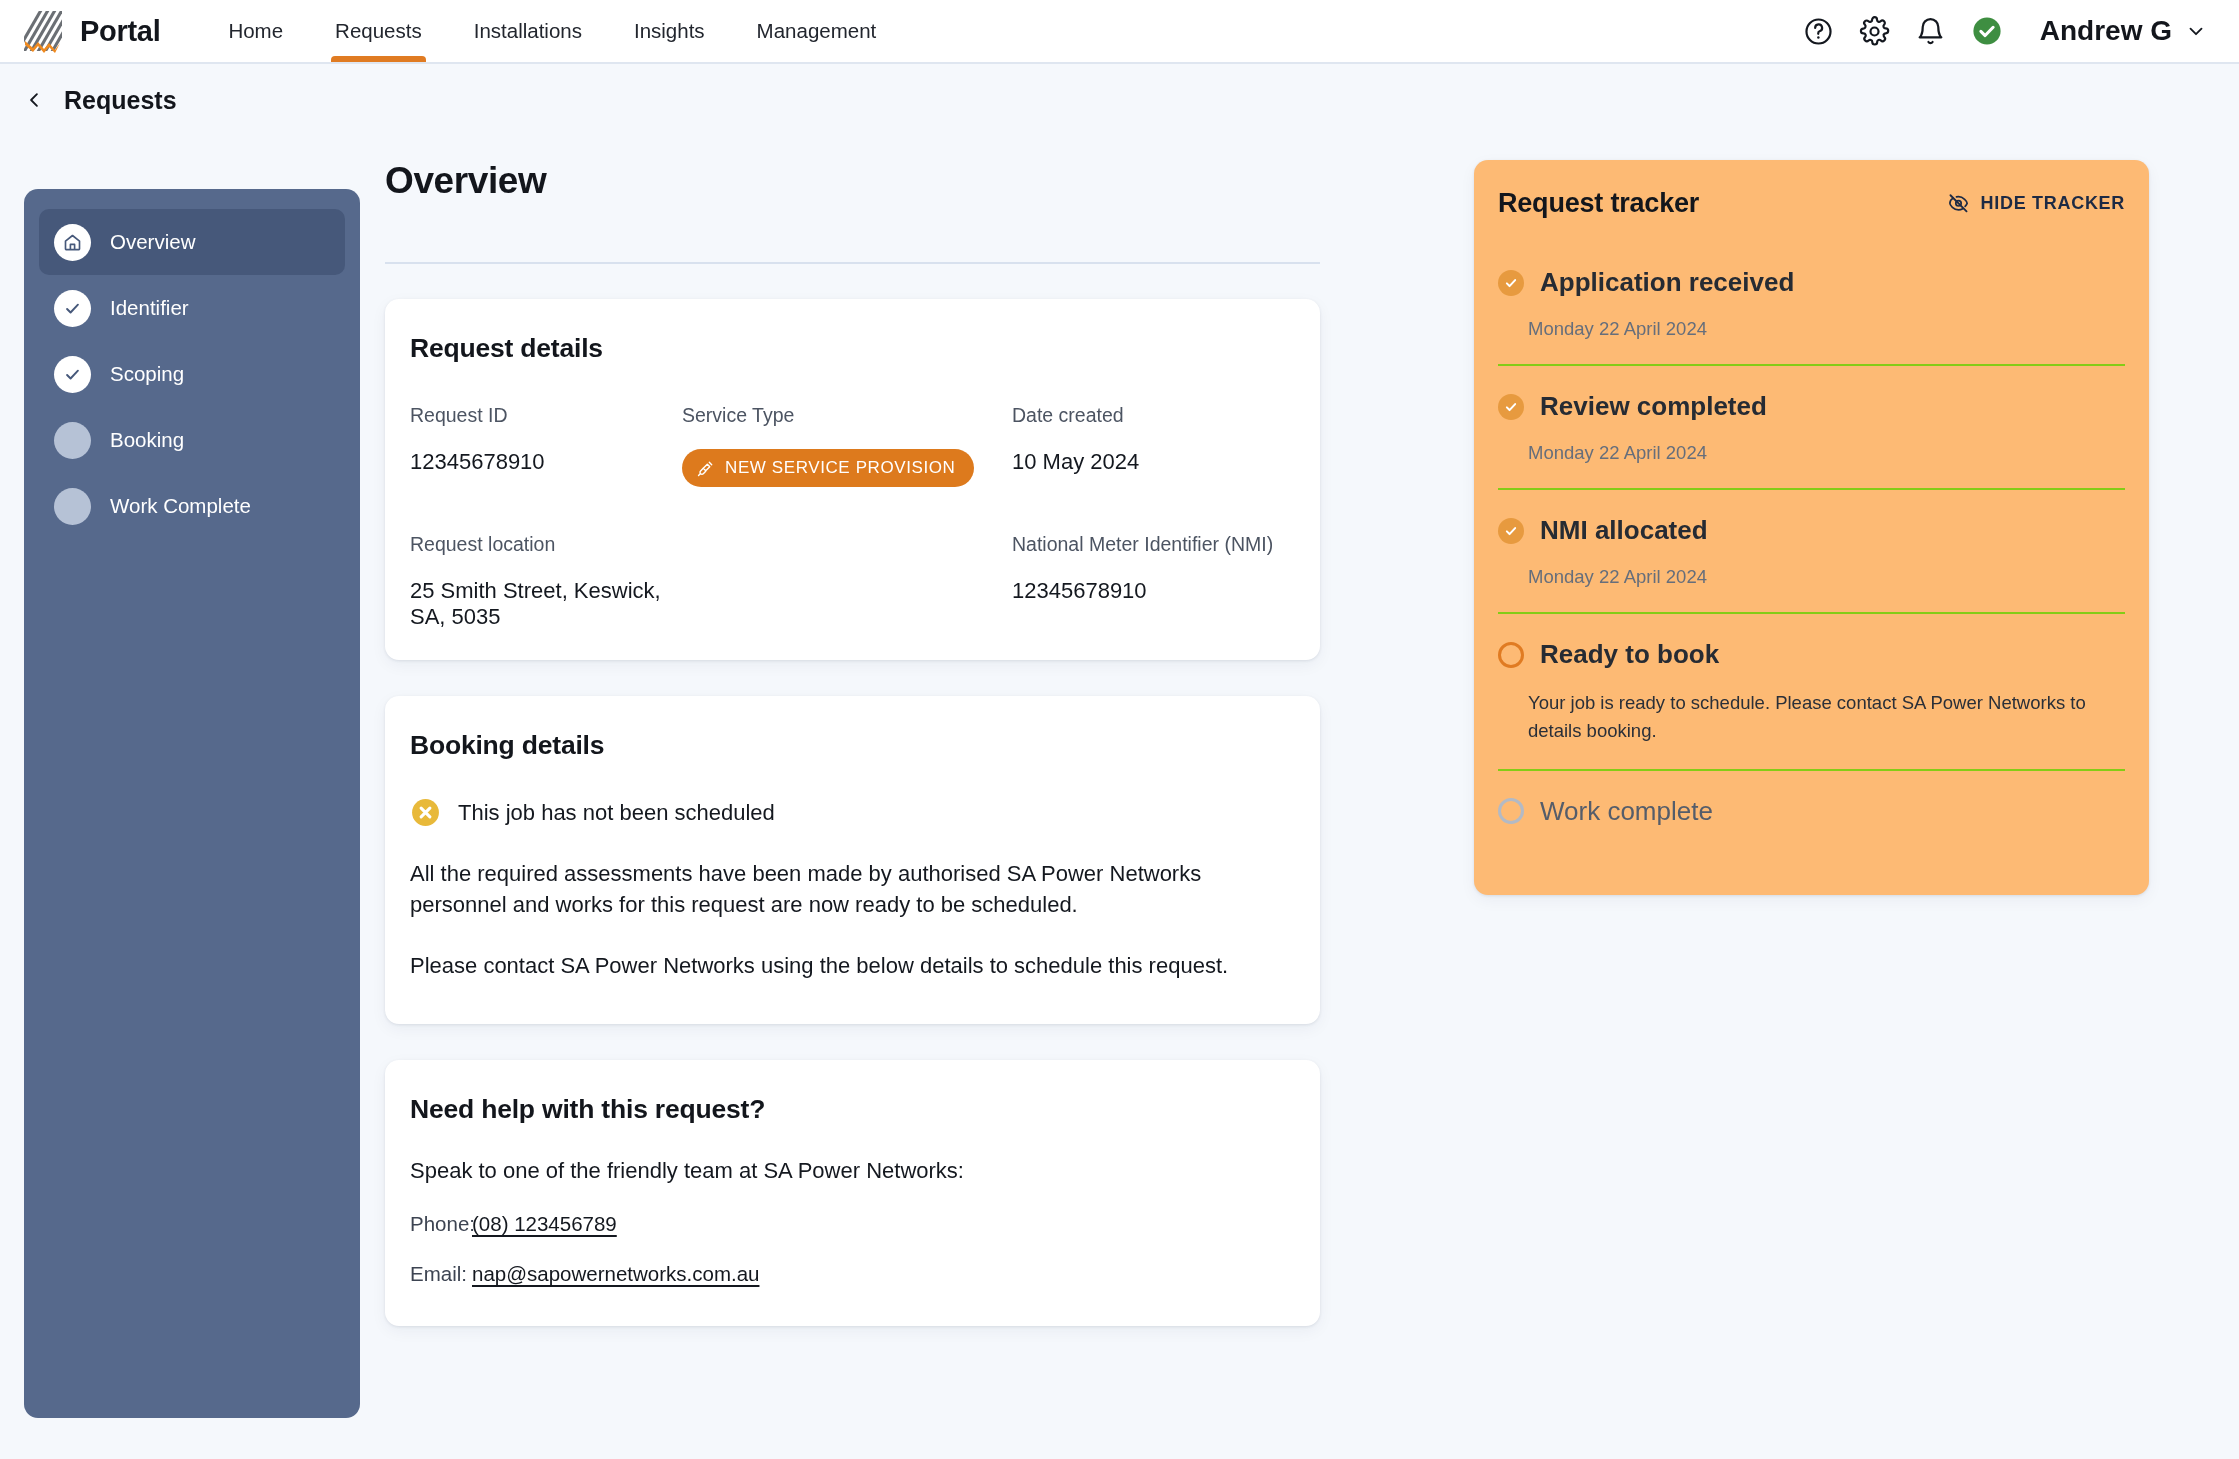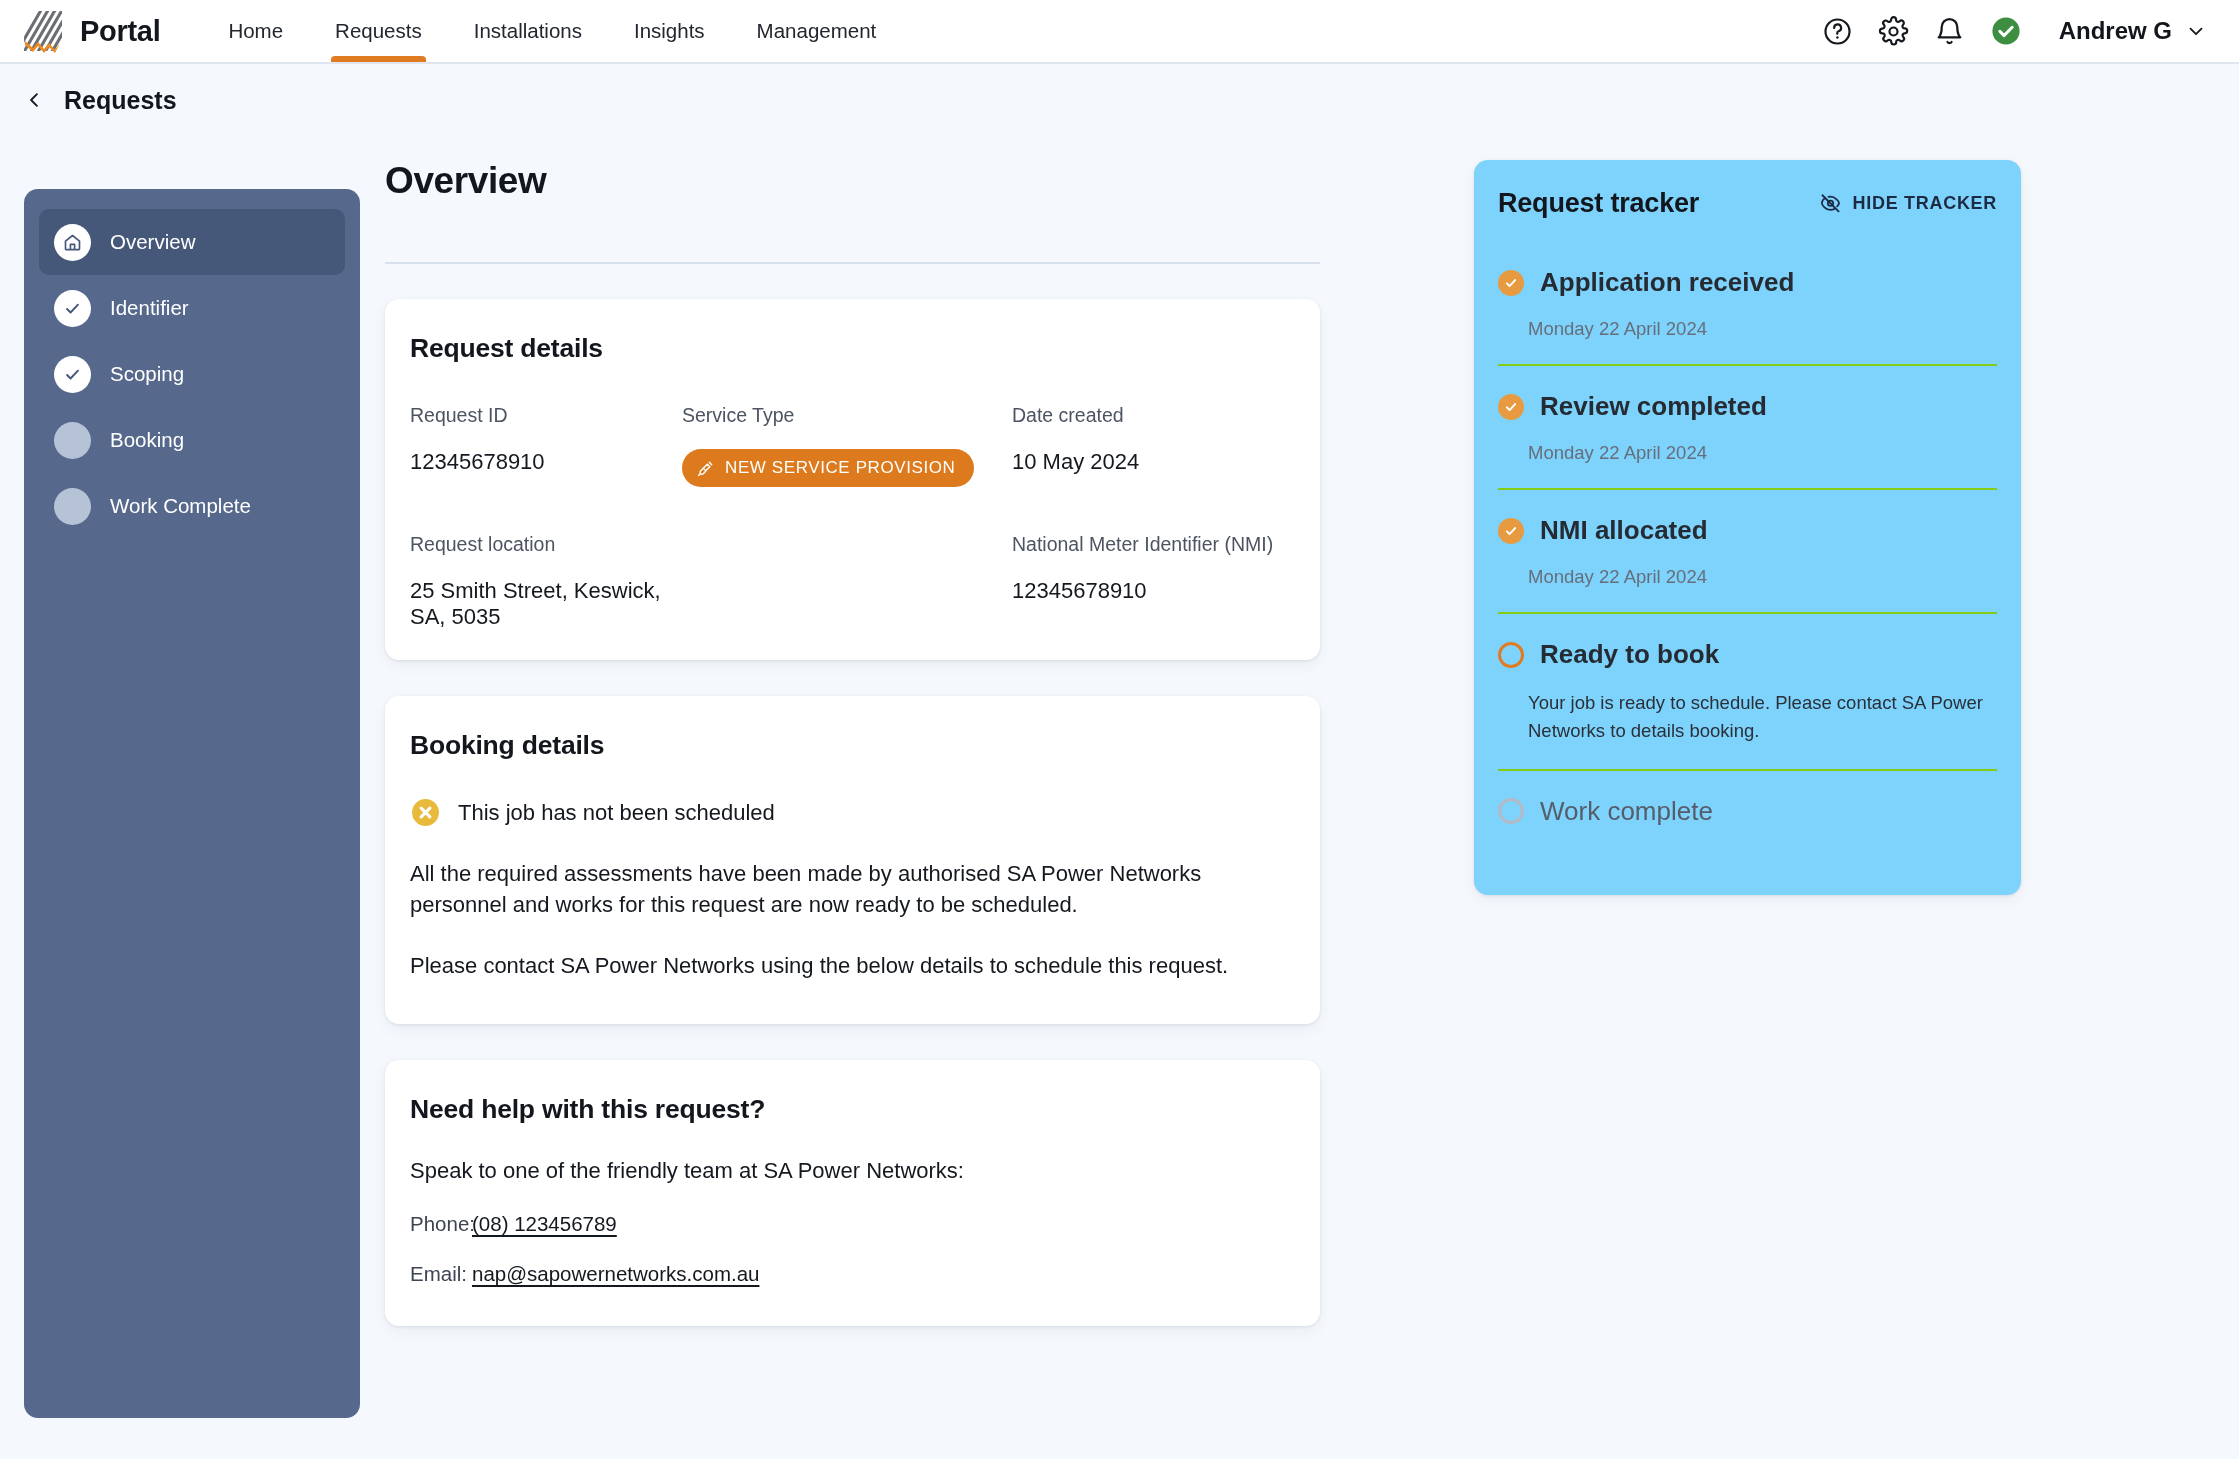--- a/index.html
+++ b/index.html
@@ -40,21 +40,21 @@
     margin-left: auto; display: flex; align-items: center; gap: 22px;
   }
   .ico-btn {
     width: 34px; height: 34px; display: flex;
     align-items: center; justify-content: center; cursor: pointer;
   }
   .user {
     display: flex; align-items: center; gap: 13px;
     margin-left: 14px; cursor: pointer;
   }
-  .user-name { font-size: 24px; font-weight: bold; color: #13161c; }
+  .user-name { font-size: 28px; font-weight: bold; color: #13161c; }
 
   
   .crumbbar {
     height: 72px; display: flex; align-items: center;
     padding-left: 24px; gap: 18px;
     background: #f5f8fc;
   }
   .crumb-back { width: 22px; height: 28px; cursor: pointer; display:flex; align-items:center;}
   .crumb-title { font-size: 25px; font-weight: bold; color: #13161c; }
 
@@ -126,22 +126,22 @@
   .contact-row {
     display: flex; align-items: baseline; margin-top: 26px; font-size: 20.5px;
   }
   .contact-key { width: 62px; color: #3d4452; }
   .contact-link {
     color: #14181f; text-decoration: underline; text-underline-offset: 4px; cursor: pointer;
   }
 
   
   .tracker {
-    position: absolute; left: 1474px; top: 24px; width: 547px;
-    background: #7dd3fc; border-radius: 14px;
+    position: absolute; left: 1474px; top: 24px; width: 675px;
+    background: #fdba74; border-radius: 14px;
     box-shadow: 0 1px 3px rgba(25,40,70,.10), 0 5px 16px rgba(25,40,70,.05);
     padding: 28px 24px 44px 24px;
   }
   .tracker-head { display: flex; align-items: center; }
   .tracker-title { font-size: 27px; font-weight: bold; color: #13161c; letter-spacing: -0.2px; }
   .hide-tracker {
     margin-left: auto; display: flex; align-items: center; gap: 11px;
     font-size: 18px; font-weight: bold; letter-spacing: .7px;
     color: #1d2a44; cursor: pointer;
   }

